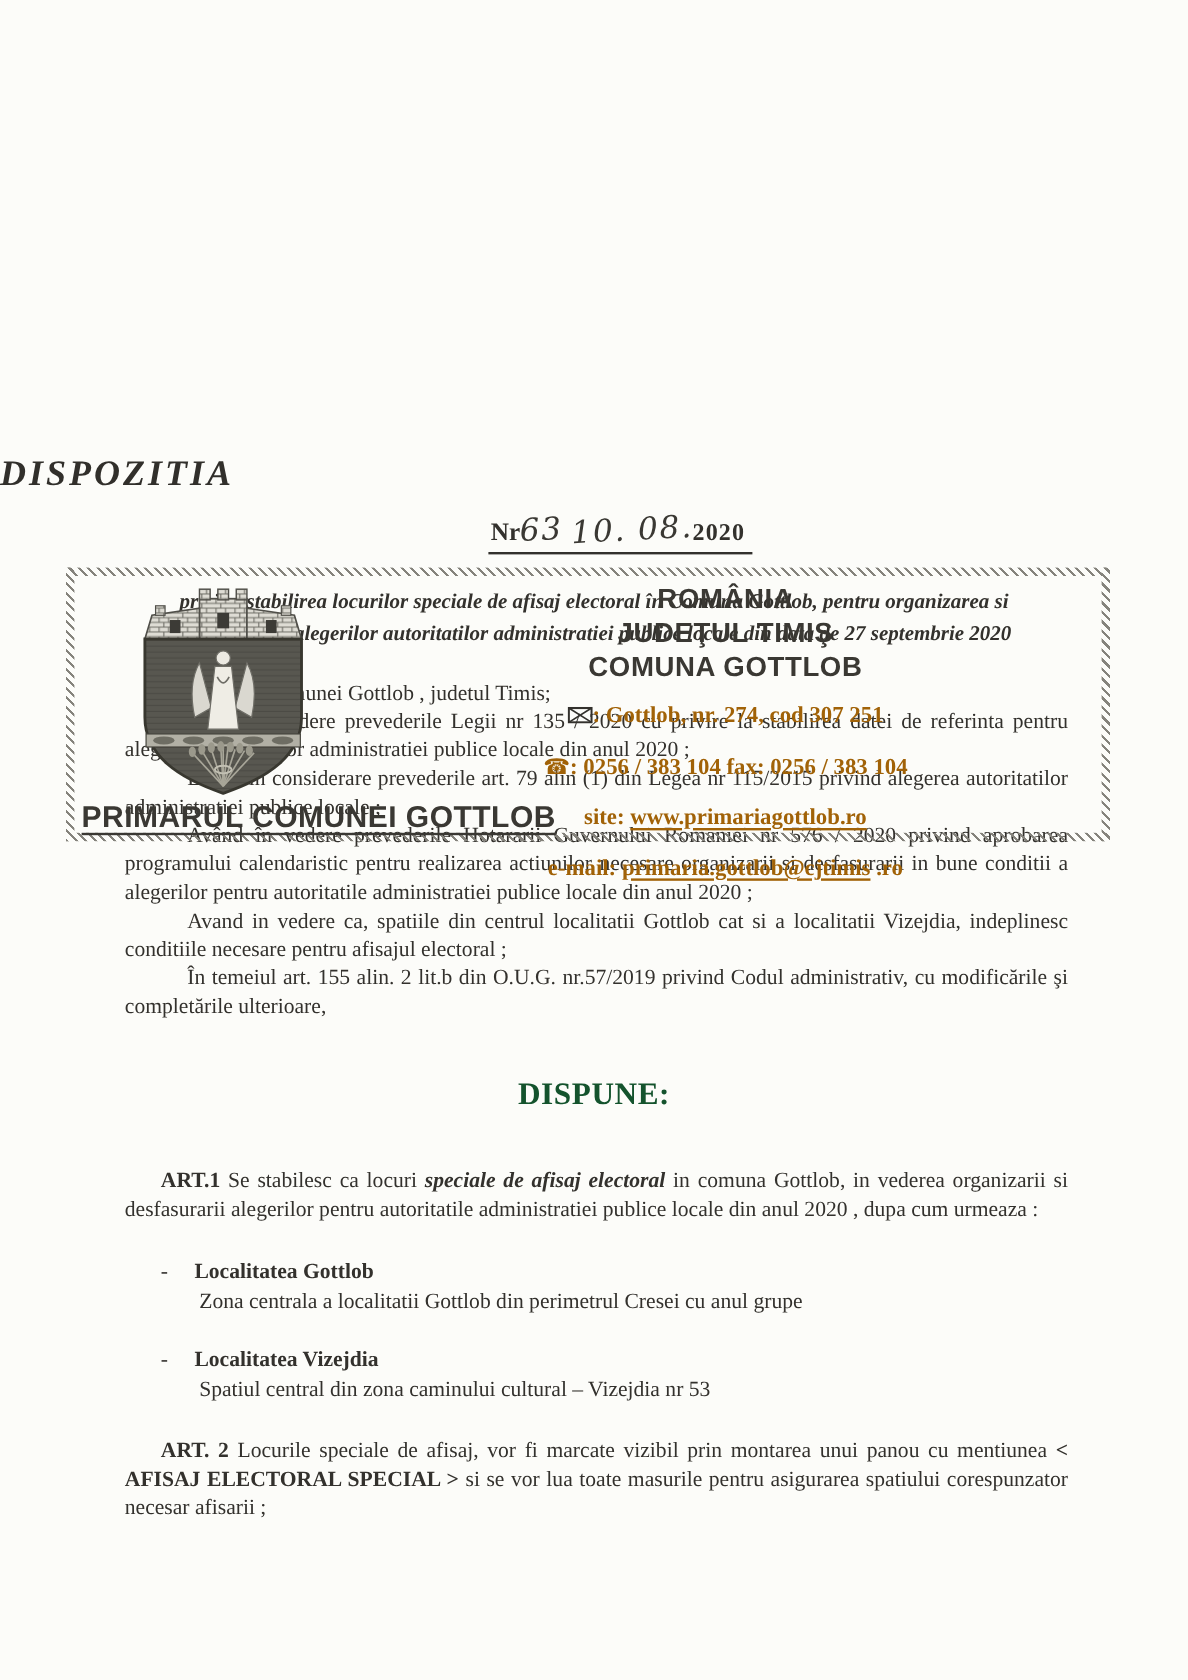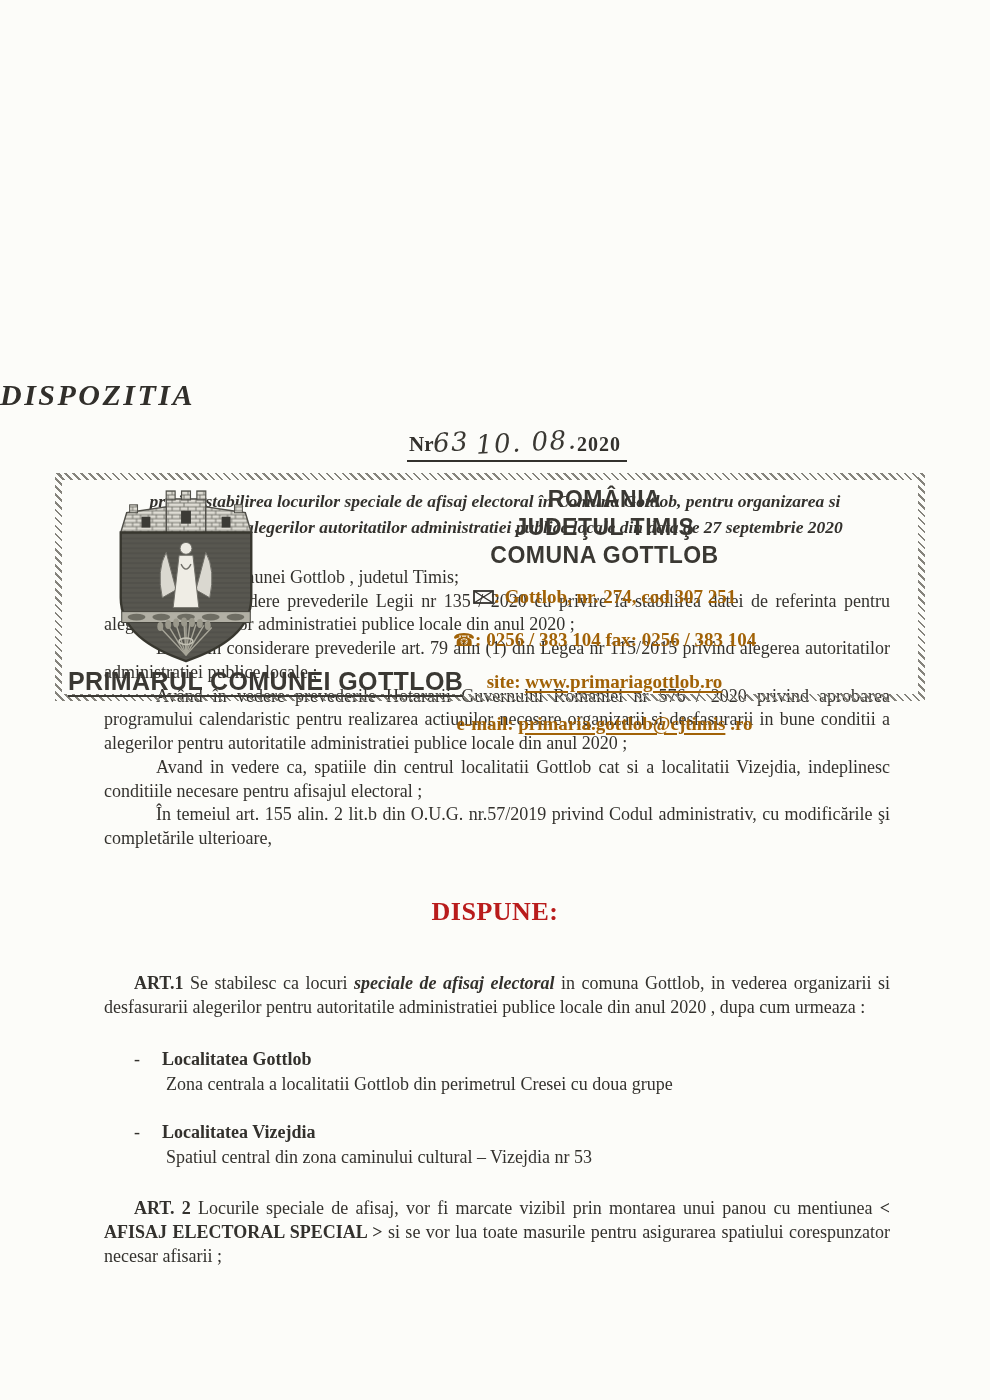--- a/index.html
+++ b/index.html
@@ -58,21 +58,21 @@
   .hand{ font-family:"DejaVu Serif", serif; font-style:italic; font-size:26px; letter-spacing:1.5px; display:inline-block; transform:rotate(-3deg); color:#3a3833; }
   .hand.date{ margin-left:6px; }
   .nr-year{ font-weight:bold; font-size:20px; margin-left:0; letter-spacing:1px; }
 
   .subject{ margin-top:27px; text-align:center; font-weight:bold; font-style:italic; font-size:17.5px; line-height:1.48; color:#33312d; }
 
   
   .preamble{ margin:25px 100px 0 104px; font-size:18px; line-height:1.32; text-align:justify; }
   .preamble p{ text-indent:52px; margin:0; }
 
-  .dispune{ margin-top:46px; text-align:center; font-weight:bold; font-size:26px; letter-spacing:.5px; color:#b91c1c; }
+  .dispune{ margin-top:46px; text-align:center; font-weight:bold; font-size:26px; letter-spacing:.5px; color:#14532d; }
 
   .article{ margin:0 100px 0 104px; font-size:18px; line-height:1.34; text-align:justify; }
   .art1{ margin-top:44px; text-indent:30px; }
   .art2{ margin-top:12px; text-indent:30px; }
   .article .lbl{ font-weight:bold; }
   .article .em-bi{ font-weight:bold; font-style:italic; }
   .article .em-b{ font-weight:bold; }
 
   .loc-list{ margin:30px 100px 0 134px; font-size:18px; }
   .loc-item{ margin-bottom:26px; }
@@ -213,21 +213,21 @@
   <p class="article art1">
     <span class="lbl">ART.1</span><span> Se stabilesc ca locuri </span><span class="em-bi">speciale de afisaj electoral</span><span> in comuna Gottlob, in vederea organizarii si desfasurarii alegerilor pentru autoritatile administratiei publice locale din anul 2020 , dupa cum urmeaza :</span>
   </p>
 
   <div class="loc-list">
     <div class="loc-item">
       <div class="loc-head">
         <span class="loc-bullet">-</span>
         <span class="loc-name">Localitatea Gottlob</span>
       </div>
-      <div class="loc-detail">Zona centrala a localitatii Gottlob din perimetrul Cresei cu doua grupe</div>
+      <div class="loc-detail">Zona centrala a localitatii Gottlob din perimetrul Cresei cu anul grupe</div>
     </div>
     <div class="loc-item">
       <div class="loc-head">
         <span class="loc-bullet">-</span>
         <span class="loc-name">Localitatea Vizejdia</span>
       </div>
       <div class="loc-detail">Spatiul central din zona caminului cultural – Vizejdia nr 53</div>
     </div>
   </div>
 

